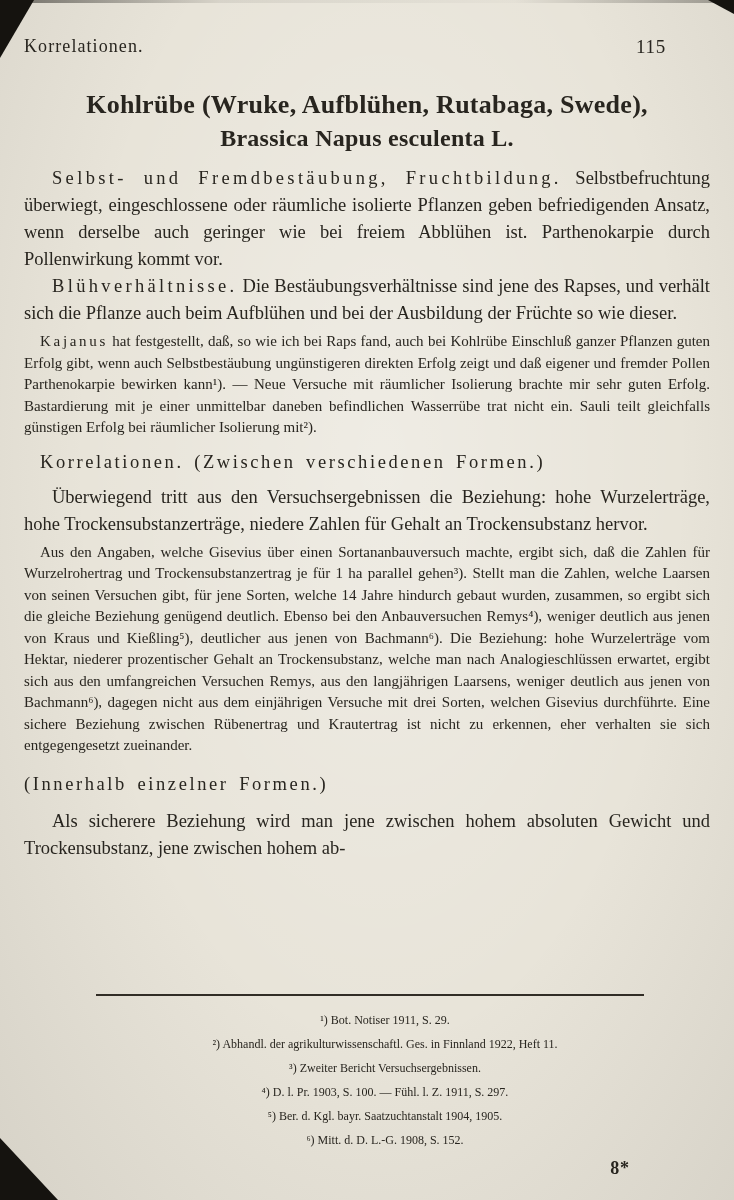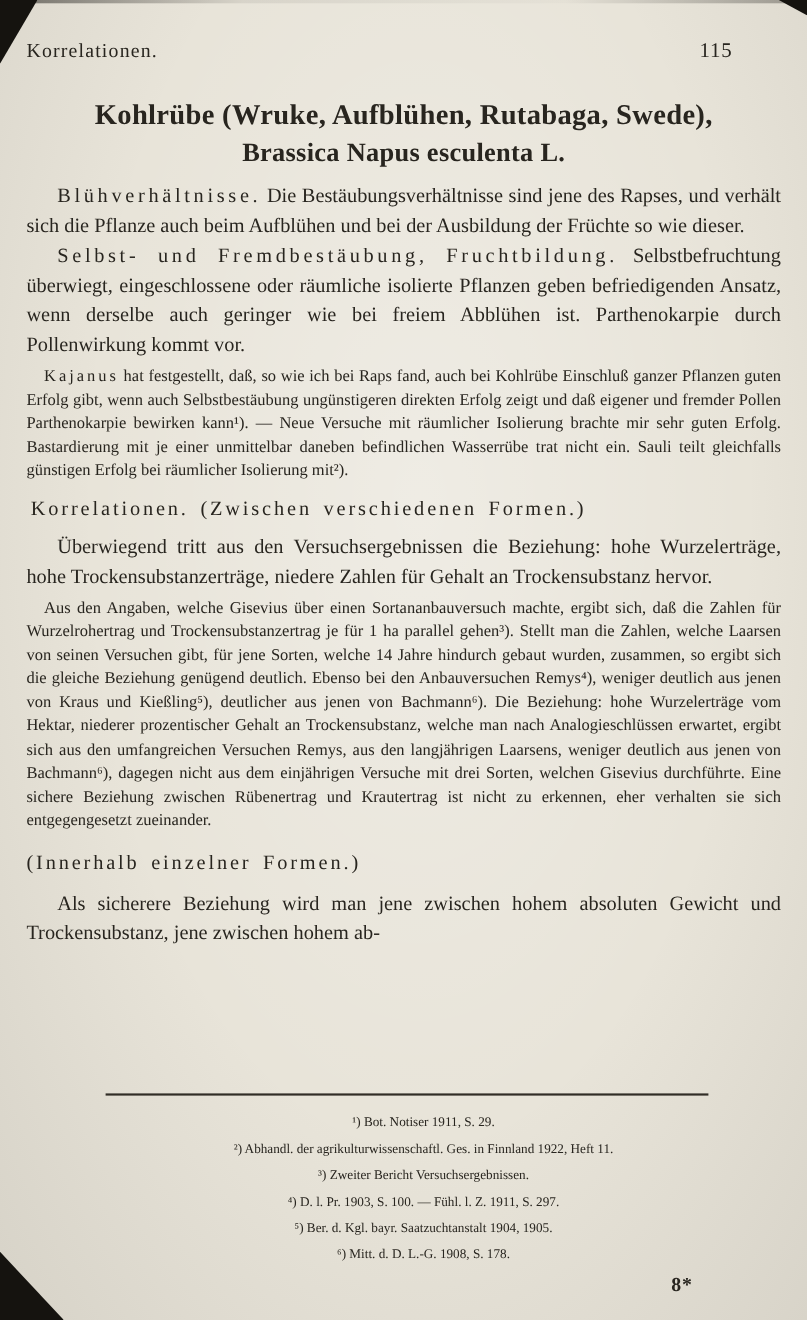--- a/index.html
+++ b/index.html
@@ -56,21 +56,21 @@
   }
   .spaced { letter-spacing: 0.18em; }
   .petit {
     margin: 4px 0 2px 0;
     font-size: 15px;
     line-height: 21.5px;
     text-align: justify;
     text-indent: 16px;
   }
   .section-heading {
-    margin: 10px 0 8px 4px;
+    margin: 10px 0 8px 16px;
     font-size: 18.5px;
     line-height: 27px;
     letter-spacing: 0.14em;
     word-spacing: 0.18em;
     text-indent: 0;
   }
   .section-heading.centered {
     margin: 14px 0 10px 0;
   }
   .footnote-area {
@@ -113,25 +113,25 @@
     <span>Korrelationen.</span>
     <span class="page-number">115</span>
   </div>
 
   <h1 class="book-title">
     <span>Kohlrübe (Wruke, Aufblühen, Rutabaga, Swede),</span><br>
     <span class="title-line2">Brassica Napus esculenta L.</span>
   </h1>
 
   <p class="body-para">
-    <span class="spaced">Blühverhältnisse.</span><span> Die Bestäubungsverhältnisse sind jene des Rapses, und verhält sich die Pflanze auch beim Aufblühen und bei der Ausbildung der Früchte so wie dieser.</span>
+    <span class="spaced">Selbst- und Fremdbestäubung, Fruchtbildung.</span><span> Selbstbefruchtung überwiegt, eingeschlossene oder räumliche isolierte Pflanzen geben befriedigenden Ansatz, wenn derselbe auch geringer wie bei freiem Abblühen ist. Parthenokarpie durch Pollenwirkung kommt vor.</span>
   </p>
 
   <p class="body-para">
-    <span class="spaced">Selbst- und Fremdbestäubung, Fruchtbildung.</span><span> Selbstbefruchtung überwiegt, eingeschlossene oder räumliche isolierte Pflanzen geben befriedigenden Ansatz, wenn derselbe auch geringer wie bei freiem Abblühen ist. Parthenokarpie durch Pollenwirkung kommt vor.</span>
+    <span class="spaced">Blühverhältnisse.</span><span> Die Bestäubungsverhältnisse sind jene des Rapses, und verhält sich die Pflanze auch beim Aufblühen und bei der Ausbildung der Früchte so wie dieser.</span>
   </p>
 
   <p class="petit">
     <span class="spaced">Kajanus</span><span> hat festgestellt, daß, so wie ich bei Raps fand, auch bei Kohlrübe Einschluß ganzer Pflanzen guten Erfolg gibt, wenn auch Selbstbestäubung ungünstigeren direkten Erfolg zeigt und daß eigener und fremder Pollen Parthenokarpie bewirken kann¹). — Neue Versuche mit räumlicher Isolierung brachte mir sehr guten Erfolg. Bastardierung mit je einer unmittelbar daneben befindlichen Wasserrübe trat nicht ein. Sauli teilt gleichfalls günstigen Erfolg bei räumlicher Isolierung mit²).</span>
   </p>
 
   <p class="body-para section-heading">Korrelationen. (Zwischen verschiedenen Formen.)</p>
 
   <p class="body-para">Überwiegend tritt aus den Versuchsergebnissen die Beziehung: hohe Wurzelerträge, hohe Trockensubstanzerträge, niedere Zahlen für Gehalt an Trockensubstanz hervor.</p>
 
@@ -141,17 +141,17 @@
 
   <p class="body-para">Als sicherere Beziehung wird man jene zwischen hohem absoluten Gewicht und Trockensubstanz, jene zwischen hohem ab-</p>
 
   <div class="footnote-area">
     <hr class="footnote-rule">
     <p class="footnote">¹) Bot. Notiser 1911, S. 29.</p>
     <p class="footnote">²) Abhandl. der agrikulturwissenschaftl. Ges. in Finnland 1922, Heft 11.</p>
     <p class="footnote">³) Zweiter Bericht Versuchsergebnissen.</p>
     <p class="footnote">⁴) D. l. Pr. 1903, S. 100. — Fühl. l. Z. 1911, S. 297.</p>
     <p class="footnote">⁵) Ber. d. Kgl. bayr. Saatzuchtanstalt 1904, 1905.</p>
-    <p class="footnote">⁶) Mitt. d. D. L.-G. 1908, S. 178.</p>
+    <p class="footnote">⁶) Mitt. d. D. L.-G. 1908, S. 152.</p>
     <span class="signature-mark">8*</span>
   </div>
 
 </div>
 
 </body></html>

